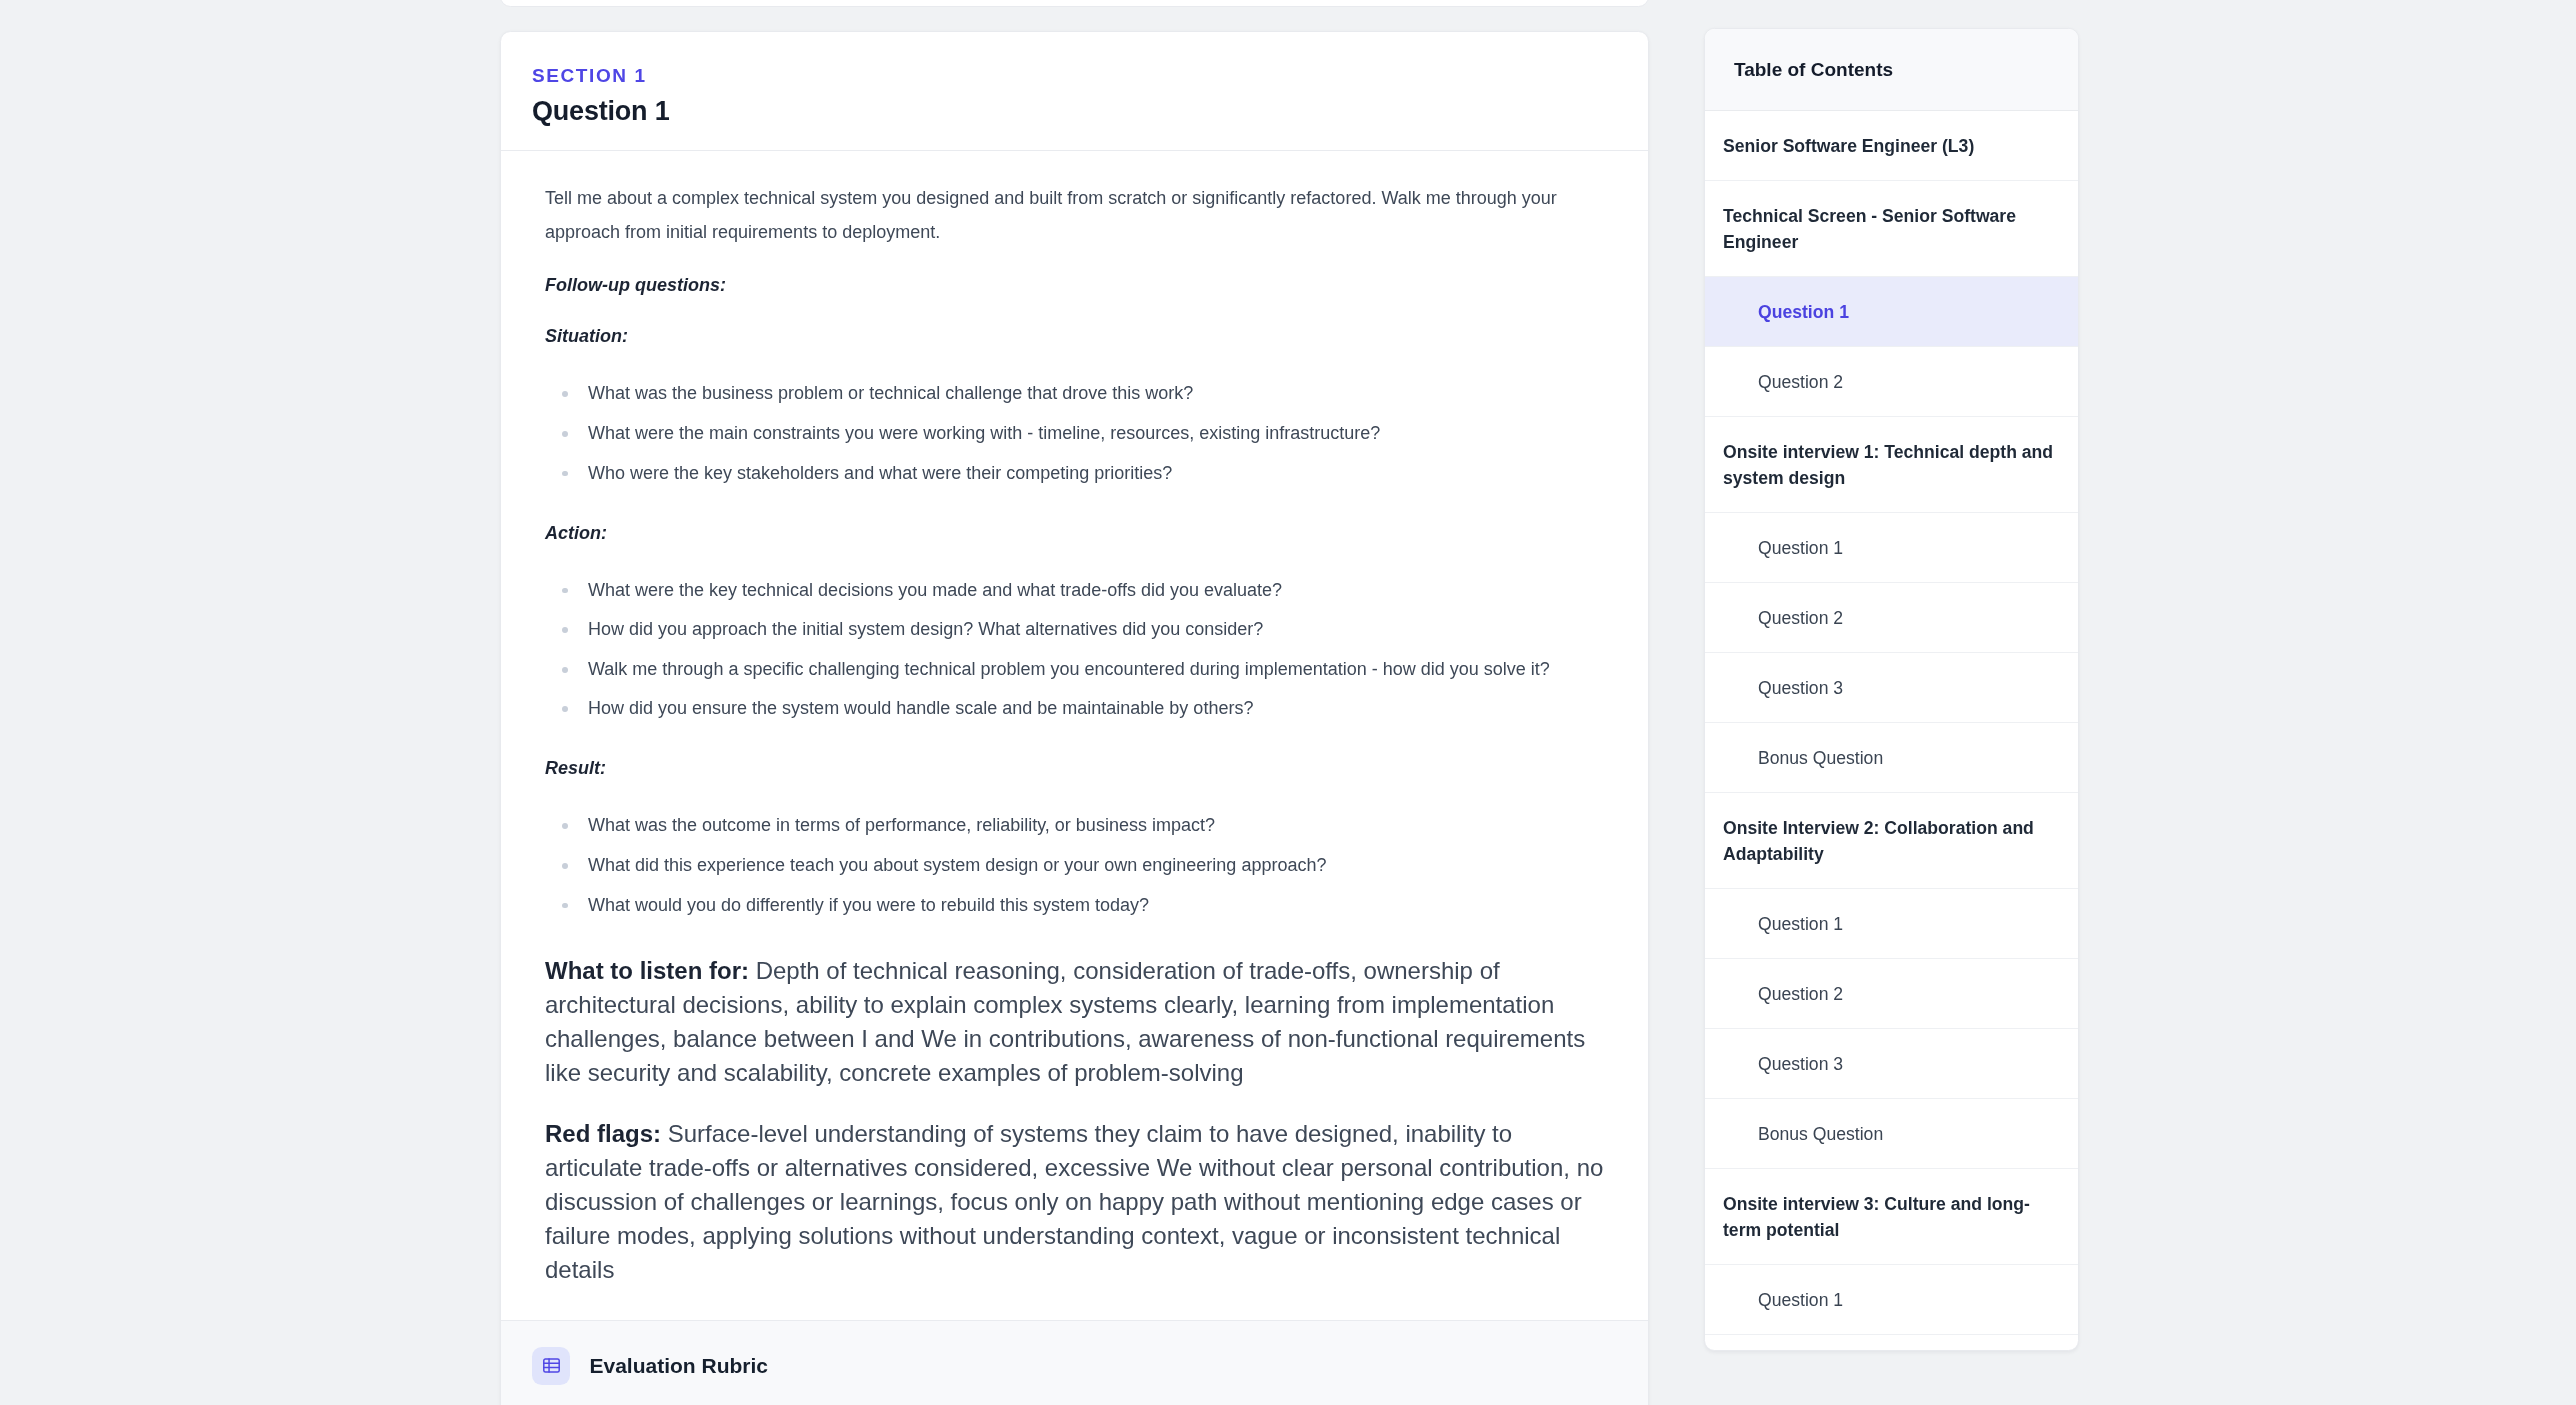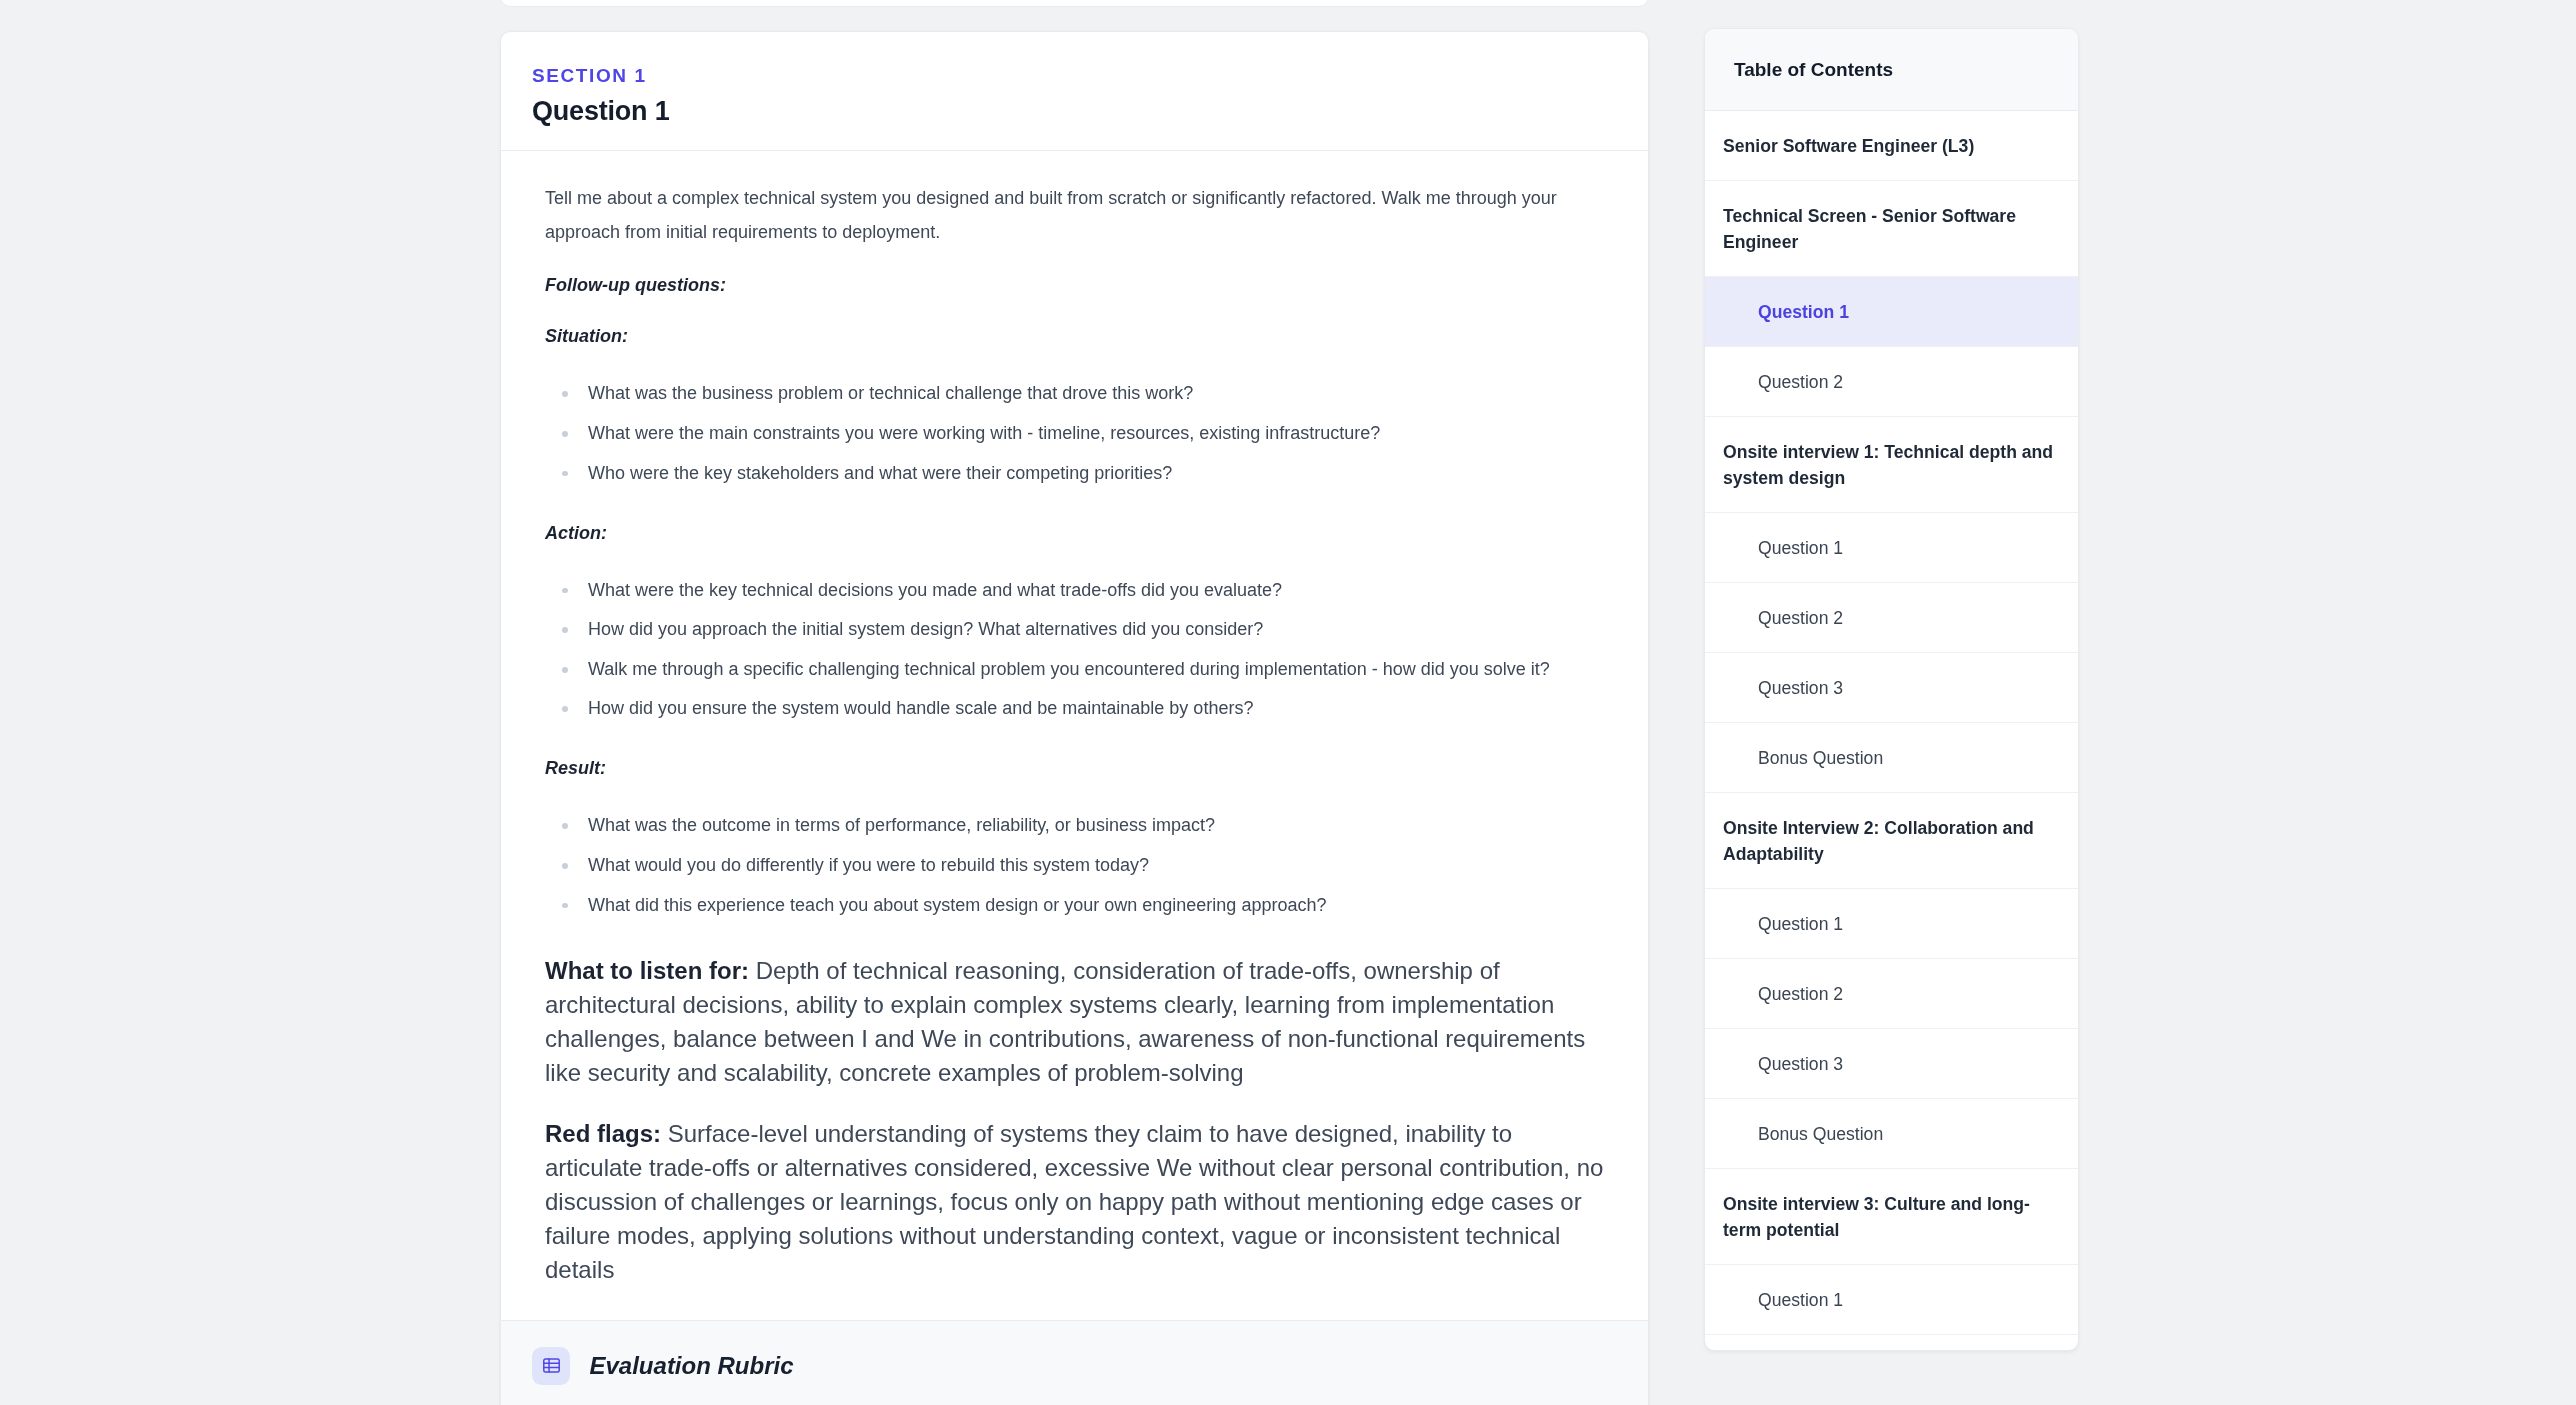--- a/index.html
+++ b/index.html
@@ -51,21 +51,21 @@
   .para strong{ color:#1C2433; font-weight:700; }
 
   .rubric-header{
     border-top:0.7px solid #E9EBEF; background:#F8F9FB;
     padding:26px 31px; display:flex; align-items:center; gap:19.5px;
   }
   .rubric-icon{
     width:38px; height:38px; border-radius:9.8px; background:#E0E4FB;
     display:flex; align-items:center; justify-content:center; flex:0 0 auto;
   }
-  .rubric-title{ font-size:24px; font-weight:700; color:#16202E;font-style:italic; }
+  .rubric-title{ font-size:21px; font-weight:700; color:#16202E; }
 
   
   .toc-card{
     position:absolute; left:1704px; top:28px; width:375px; height:1323px;
     background:#FFFFFF; border:0.7px solid #E8EAEE; border-radius:10.4px;
     overflow:hidden; box-shadow:0 1.3px 3.9px rgba(15,23,42,.05);
   }
   .toc-header{
     background:#F8F9FB; border-bottom:0.7px solid #E9EBEE;
     height:82px; padding:0 29px; display:flex; align-items:center;
@@ -108,22 +108,22 @@
         <p class="bold-line">Action:</p>
         <ul class="bullets">
           <li>What were the key technical decisions you made and what trade-offs did you evaluate?</li>
           <li>How did you approach the initial system design? What alternatives did you consider?</li>
           <li>Walk me through a specific challenging technical problem you encountered during implementation - how did you solve it?</li>
           <li>How did you ensure the system would handle scale and be maintainable by others?</li>
         </ul>
         <p class="bold-line">Result:</p>
         <ul class="bullets">
           <li>What was the outcome in terms of performance, reliability, or business impact?</li>
+          <li>What did this experience teach you about system design or your own engineering approach?</li>
           <li>What would you do differently if you were to rebuild this system today?</li>
-          <li>What did this experience teach you about system design or your own engineering approach?</li>
         </ul>
       </div>
 
     <p class="para"><strong>What to listen for:</strong><span> Depth of technical reasoning, consideration of trade-offs, ownership of architectural decisions, ability to explain complex systems clearly, learning from implementation challenges, balance between I and We in contributions, awareness of non-functional requirements like security and scalability, concrete examples of problem-solving</span></p>
 
     <p class="para last"><strong>Red flags:</strong><span> Surface-level understanding of systems they claim to have designed, inability to articulate trade-offs or alternatives considered, excessive We without clear personal contribution, no discussion of challenges or learnings, focus only on happy path without mentioning edge cases or failure modes, applying solutions without understanding context, vague or inconsistent technical details</span></p>
   </div>
 
   <div class="rubric-header">
     <span class="rubric-icon">

